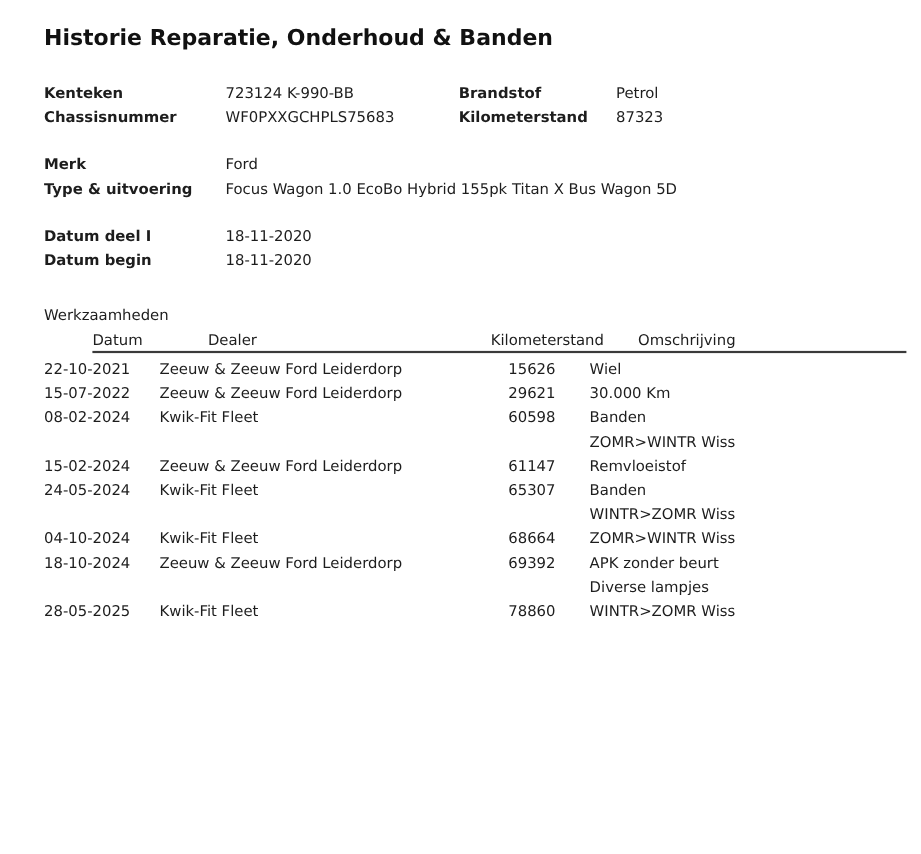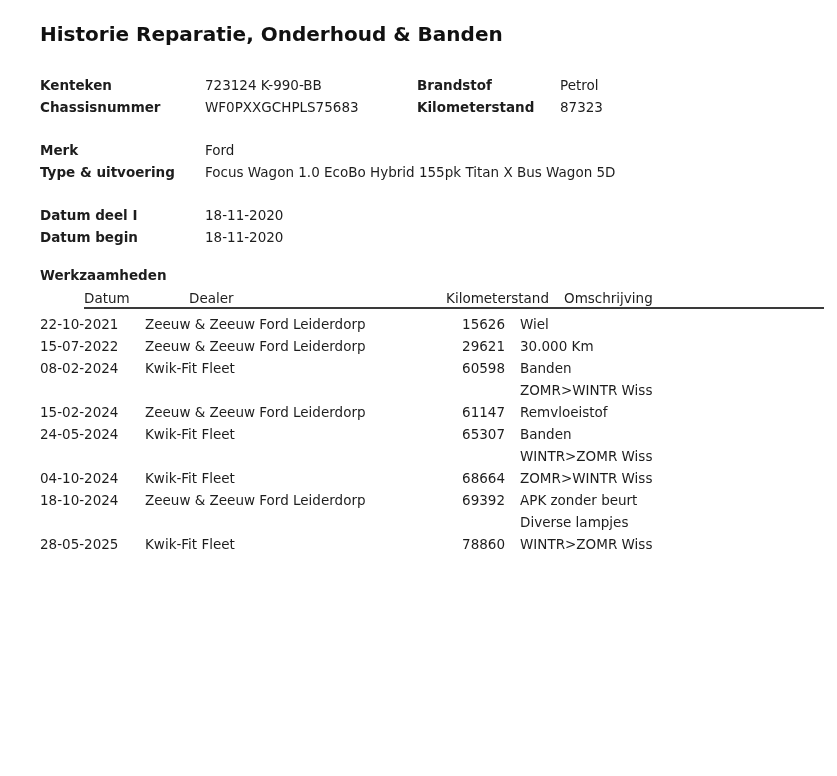--- a/index.html
+++ b/index.html
@@ -37,22 +37,22 @@
     margin-top: 28px;
   }
   .kv-grid.two-col {
     grid-template-columns: 165px auto;
     margin-top: 21px;
   }
   .kv-label {
     font-weight: bold;
   }
   .wz-heading {
-    font-weight: bold;
-    margin-top: 16px;
+    font-weight: normal;
+    margin-top: 28px;
     line-height: 22px;
   }
   .t-header {
     display: grid;
     grid-template-columns: 105px 255px 105px 275px;
     line-height: 17px;
     margin-top: 4px;
     border-bottom: 2px solid #3a3a3a;
     width: 740px;
     margin-left: 44px;
@@ -63,21 +63,21 @@
   }
   .t-row {
     display: grid;
     grid-template-columns: 105px 255px 105px 275px;
     line-height: 22px;
   }
   .col-km {
     text-align: right;
   }
   .col-oms {
-    padding-left: 15px;
+    padding-left: 31px;
   }
 </style>
 </head>
 <body>
 
 <div class="page">
 
   <h1 class="doc-title">Historie Reparatie, Onderhoud &amp; Banden</h1>
 
   <div class="kv-grid four-col">

